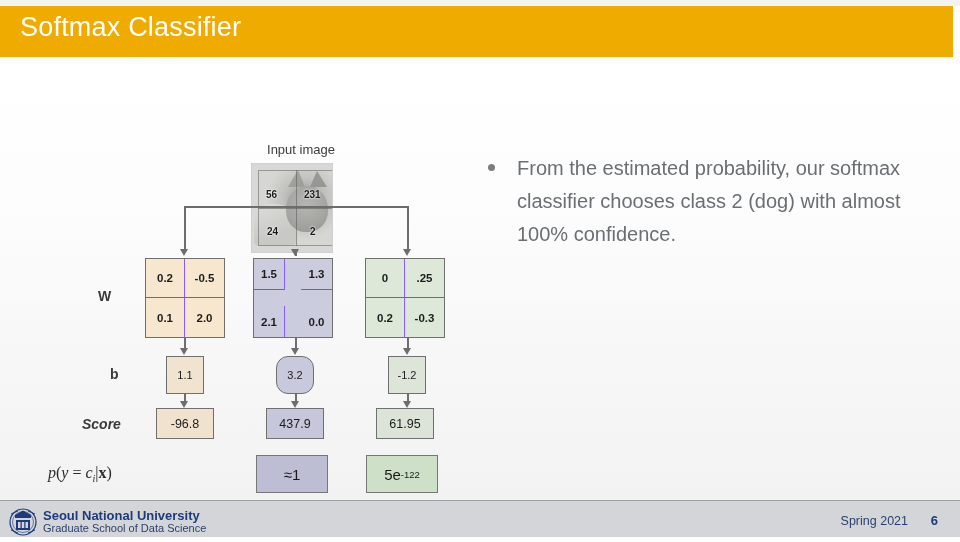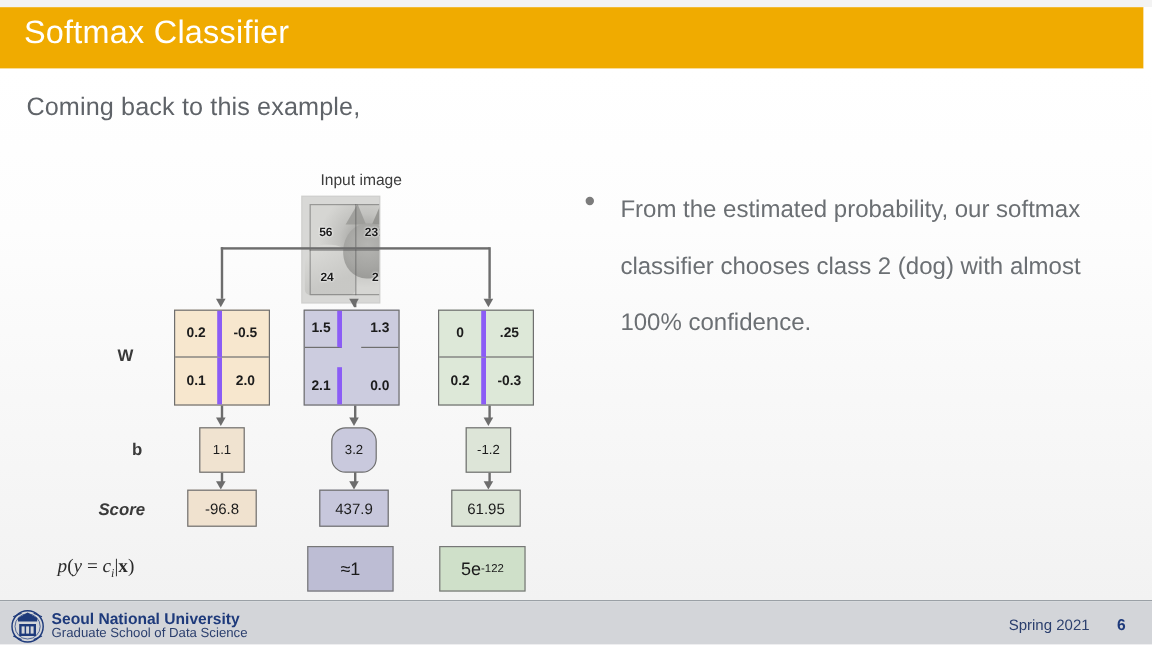--- a/index.html
+++ b/index.html
@@ -45,21 +45,21 @@
     font-size:11px;color:#3a3a3a;font-weight:bold;
     white-space:nowrap;
   }
   .input-caption{
     position:absolute;left:206px;top:2px;width:110px;text-align:center;
     font-size:13px;color:#3c3c3c;font-weight:normal;
   }
 
   
   .inputimg{
-    position:absolute;left:212px;top:24px;width:64px;height:88px;
+    position:absolute;left:212px;top:24px;width:80px;height:88px;
     background:#d8d8d6;
     box-shadow:0 0 0 1px #cfcfcd;
     overflow:hidden;
   }
   .inputimg .photo{
     position:absolute;left:6px;top:6px;width:76px;height:76px;
     background:
       radial-gradient(circle at 62% 40%, #8e8e8c 0%, #a9a9a6 16%, #c2c2bf 34%, #d6d6d3 60%),
       linear-gradient(140deg,#cfcfcc 0%,#bdbdba 40%,#d3d3d0 70%,#c6c6c3 100%);
     filter:blur(.2px);
@@ -112,21 +112,21 @@
   .wmat{
     position:absolute;top:118px;width:78px;height:78px;
     border:1.5px solid #6f6f6f;
     display:grid;grid-template-columns:1fr 1fr;grid-template-rows:1fr 1fr;
   }
   .wmat .cell{
     display:flex;align-items:center;justify-content:center;
     font-size:11.5px;font-weight:bold;color:#1c1c1c;
   }
   .wmat .cell:nth-child(1),.wmat .cell:nth-child(2){border-bottom:1px solid #6f6f6f;}
-  .wmat .cell:nth-child(1),.wmat .cell:nth-child(3){border-right:4px solid #8b5cf6;}
+  .wmat .cell:nth-child(1),.wmat .cell:nth-child(3){border-right:1px solid #8b5cf6;}
   .w-a{left:105px;background:#f7e7ce;}
   .w-b{left:213px;background:#ccccdf;gap:16px;}
   .w-c{left:325px;background:#dde8d8;}
 
   
   .bbox{
     position:absolute;top:216px;width:36px;height:36px;
     border:1.5px solid #6f6f6f;
     display:flex;align-items:center;justify-content:center;
     font-size:11px;color:#1c1c1c;
@@ -172,21 +172,21 @@
   .lbl-Score{left:42px;top:276px;font-size:14px;font-style:italic;}
 
   
   .bullets{position:absolute;left:488px;top:152px;width:430px;}
   .bullet-row{display:flex;align-items:flex-start;}
   .bullet-dot{
     width:7px;height:7px;border-radius:50%;background:#7c7c7c;
     margin-top:12px;margin-right:22px;flex:0 0 auto;
   }
   .bullet-text{
-    font-size:20px;line-height:47px;color:#6b6f73;
+    font-size:20px;line-height:33px;color:#6b6f73;
   }
 
   
   .footerline{position:absolute;left:0;top:500px;width:960px;height:1px;background:#9aa0a6;}
   .footer{
     position:absolute;left:0;top:501px;width:960px;height:41px;
     background:#d3d5d9;
   }
   .footer-bottom{position:absolute;left:0;top:537px;width:960px;height:5px;background:#ffffff;}
   .crest{position:absolute;left:8px;top:6px;width:30px;height:30px;}
@@ -213,21 +213,20 @@
 <div class="slide">
 
   <div class="topstrip"></div>
   <div class="bodybg"></div>
 
   <div class="titlebar">
     <div class="title">Softmax Classifier</div>
   </div>
   <div class="titlebar-rightgap"></div>
 
-  <div class="subtitle">Coming back to this example,</div>
 
   <div class="diagram">
 
     <div class="input-caption">Input image</div>
 
     <div class="inputimg">
       <div class="photo"></div>
       <div class="body"></div>
       <div class="earL"></div>
       <div class="earR"></div>

